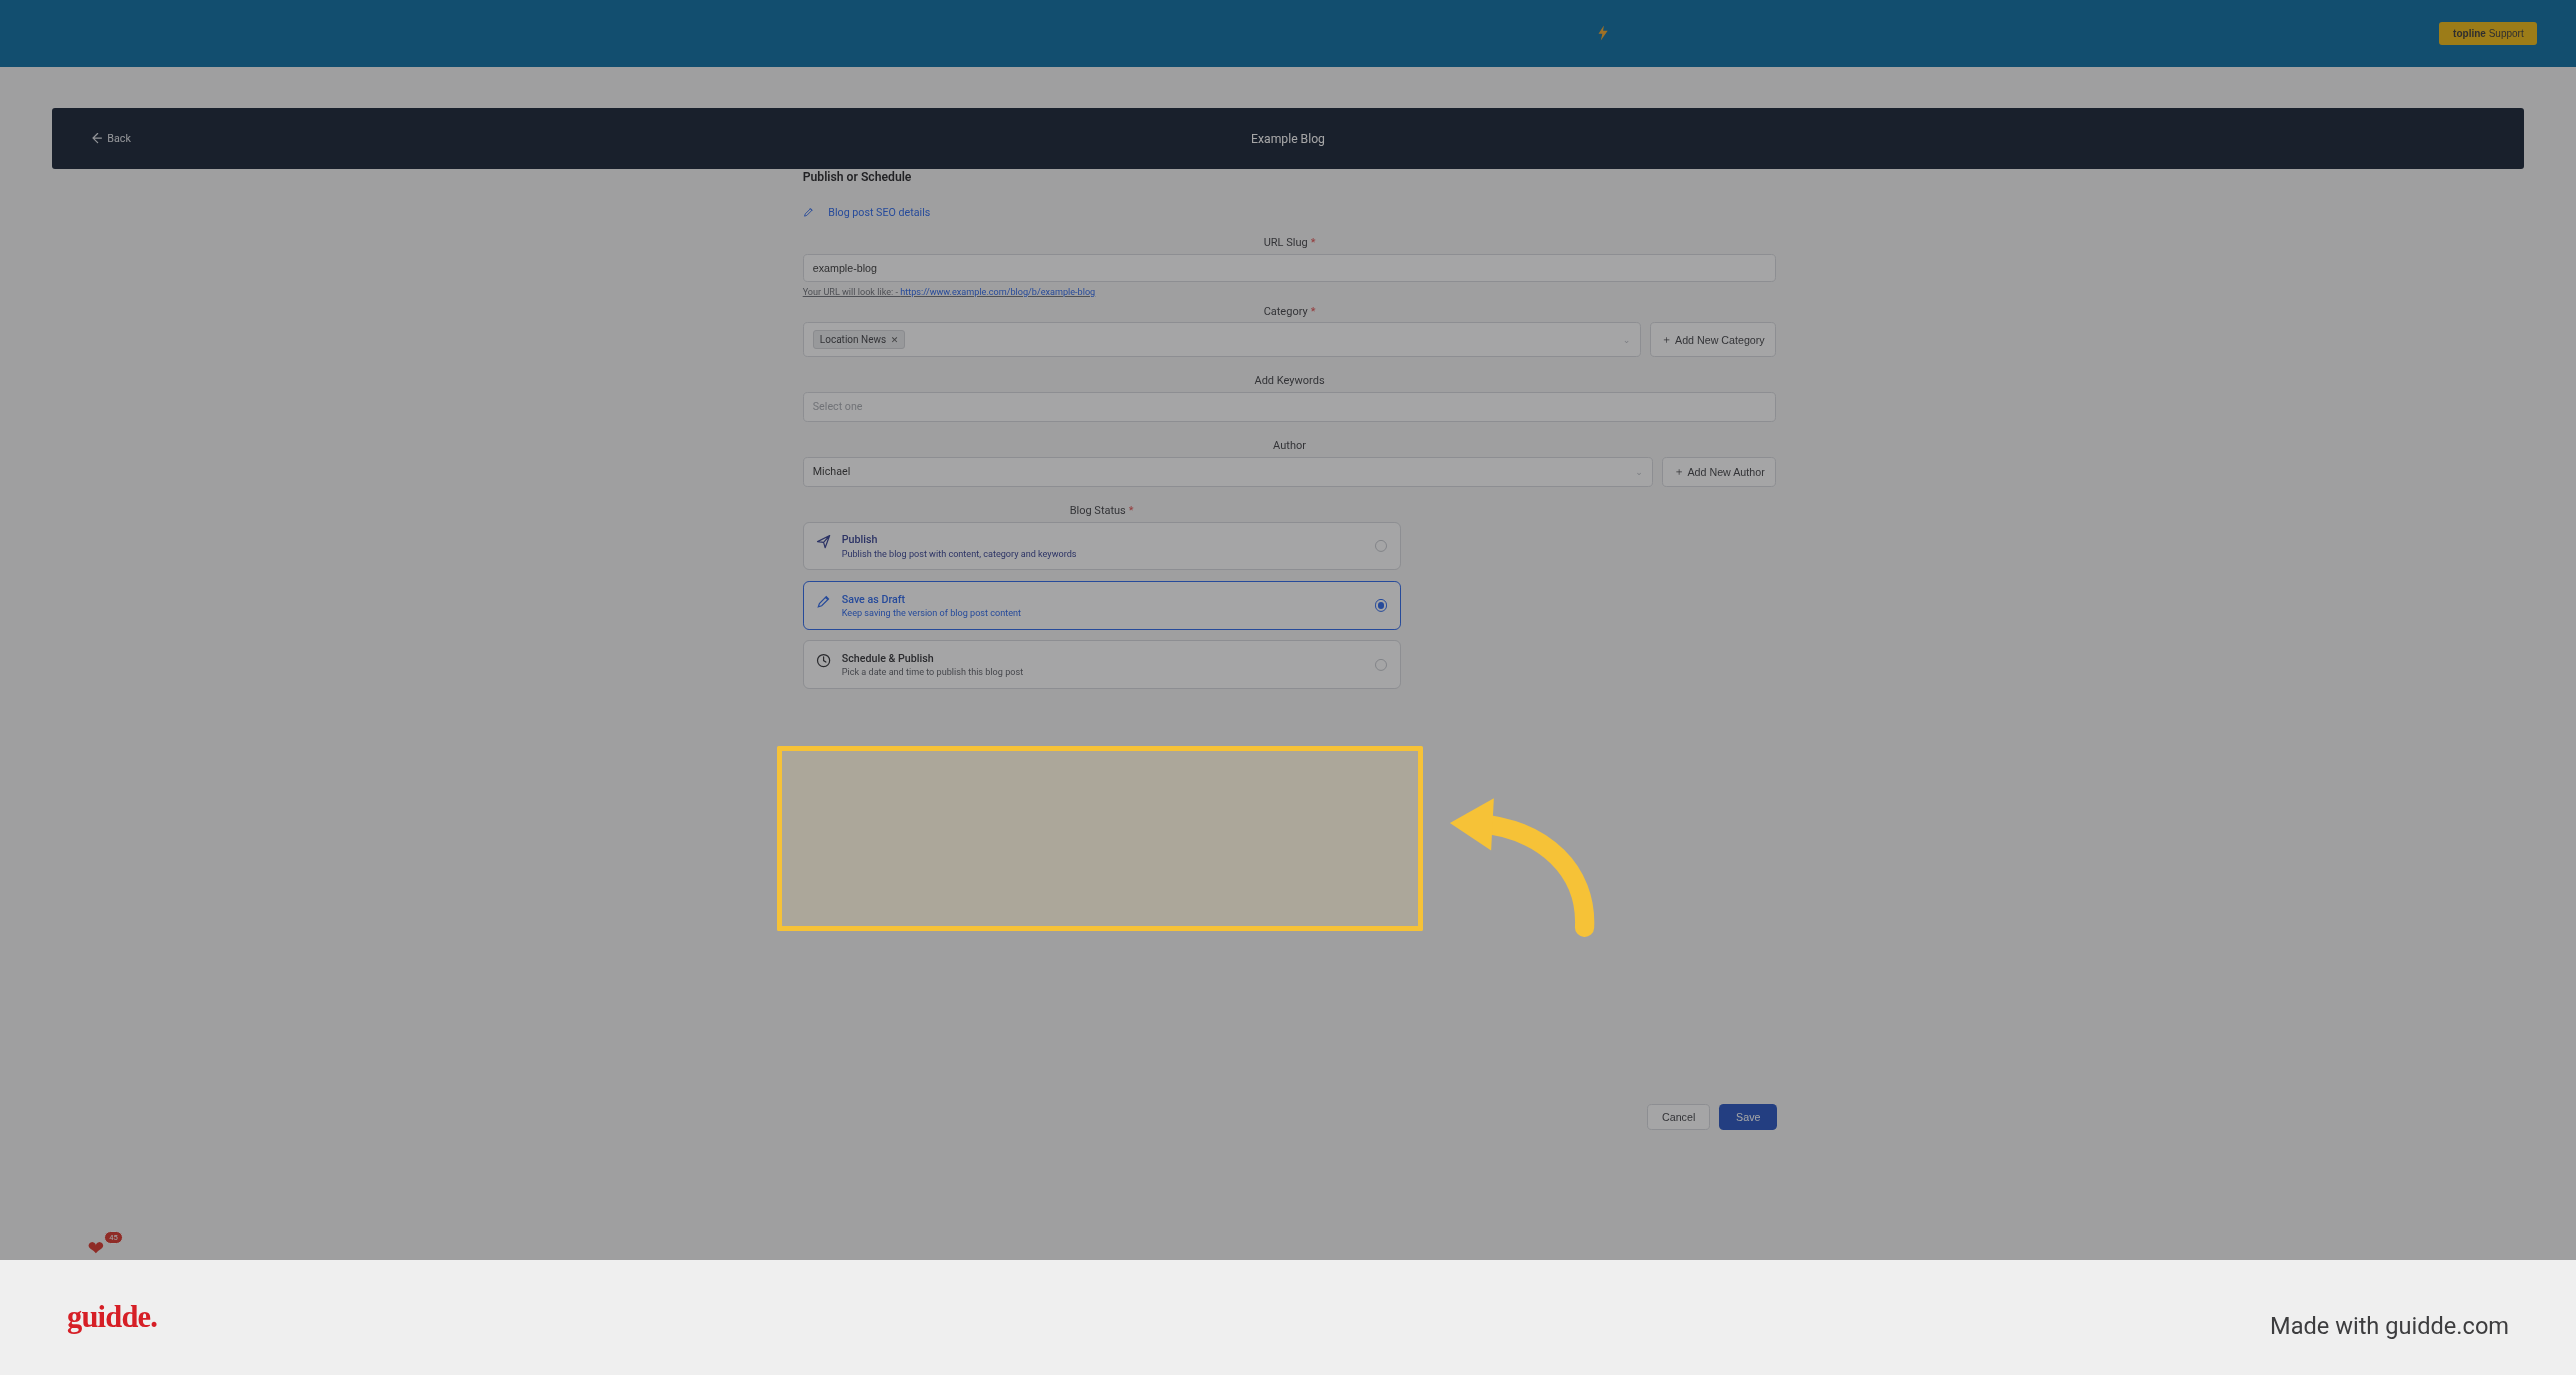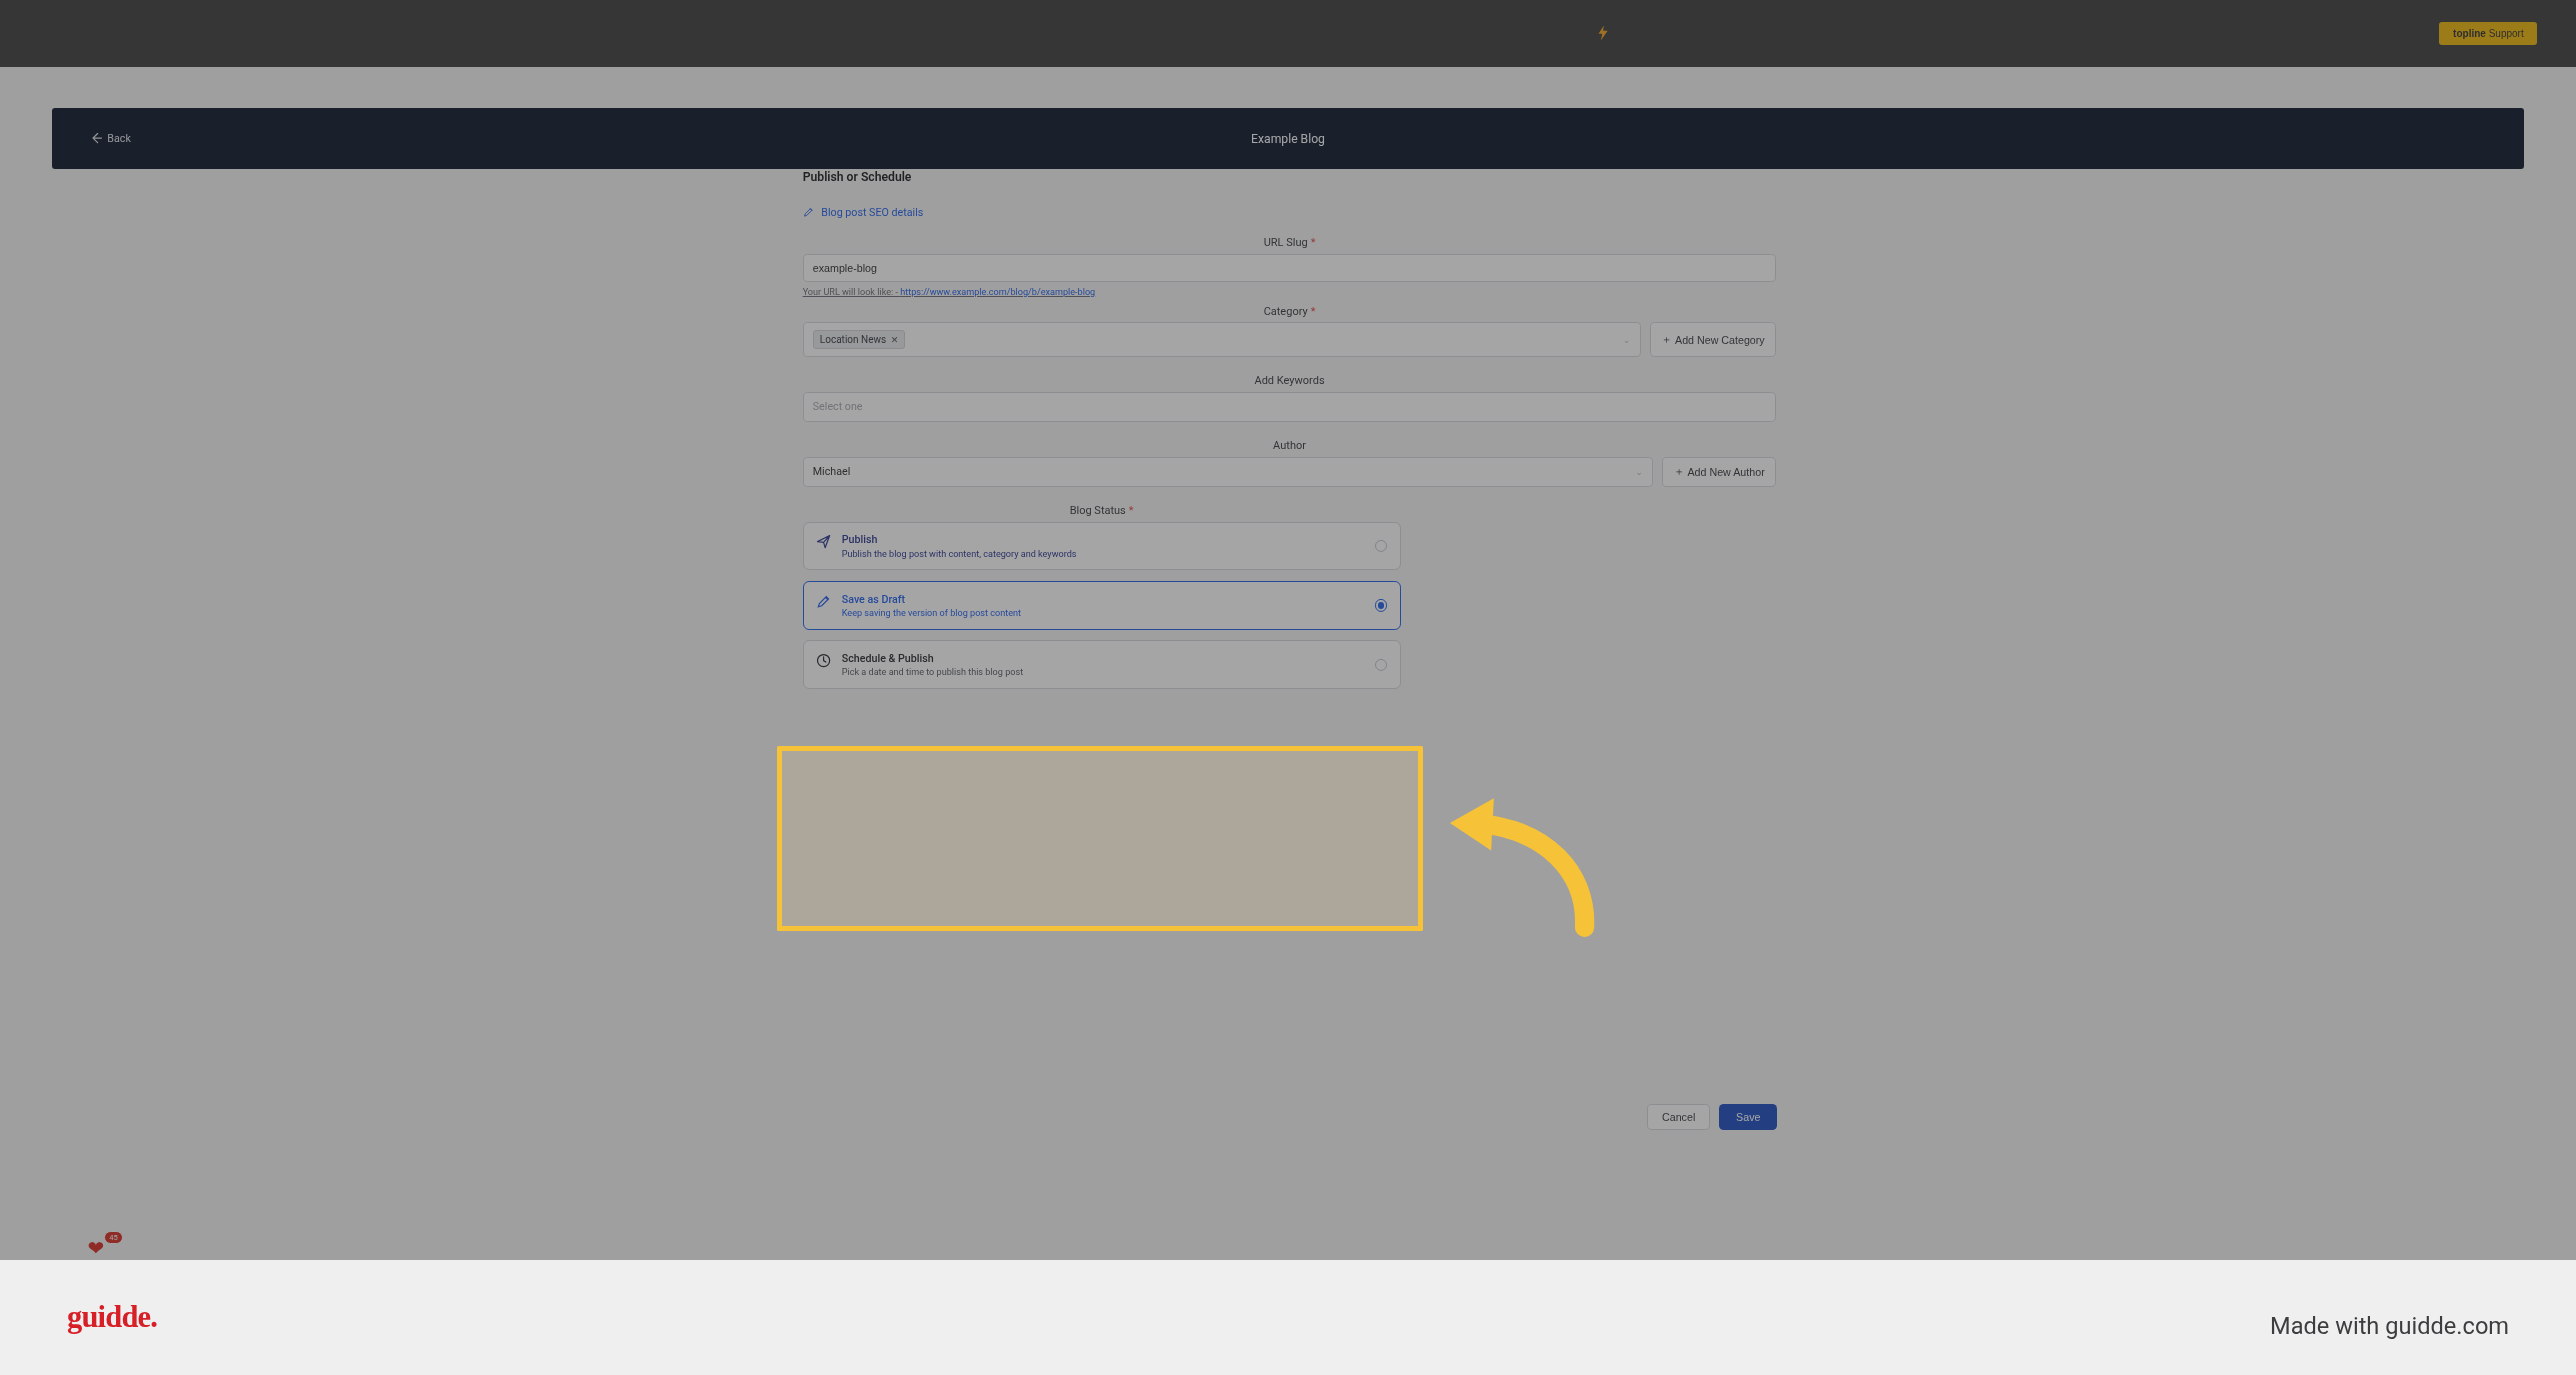--- a/index.html
+++ b/index.html
@@ -18,21 +18,21 @@
   top: 0; left: 0; right: 0;
   bottom: 8.4%;
   background: #f5f5f5;
   overflow: hidden;
 }
 
 .topbar {
   position: absolute;
   top: 0; left: 0; right: 0;
   height: 5.3%;
-  background: #404040;
+  background: #0369a1;
   display: flex;
   align-items: center;
   justify-content: flex-end;
   padding: 18px 1.5%;
 }
 
 .lightning-icon {
   position: absolute;
   left: 62%;
   top: 50%;
@@ -95,21 +95,21 @@
 .section-title {
   font-size: 12.2px;
   font-weight: 600;
   color: #1d1d1f;
   margin-bottom: 22px;
 }
 
 .seo-link {
   display: inline-flex;
   align-items: center;
-  gap: 8px;
+  gap: 15px;
   color: #2563eb;
   font-size: 10.7px;
   margin-bottom: 17px;
   cursor: pointer;
 }
 
 .label {
   font-size: 11px;
   color: #3b3c40;
   margin-bottom: 4.6px;

